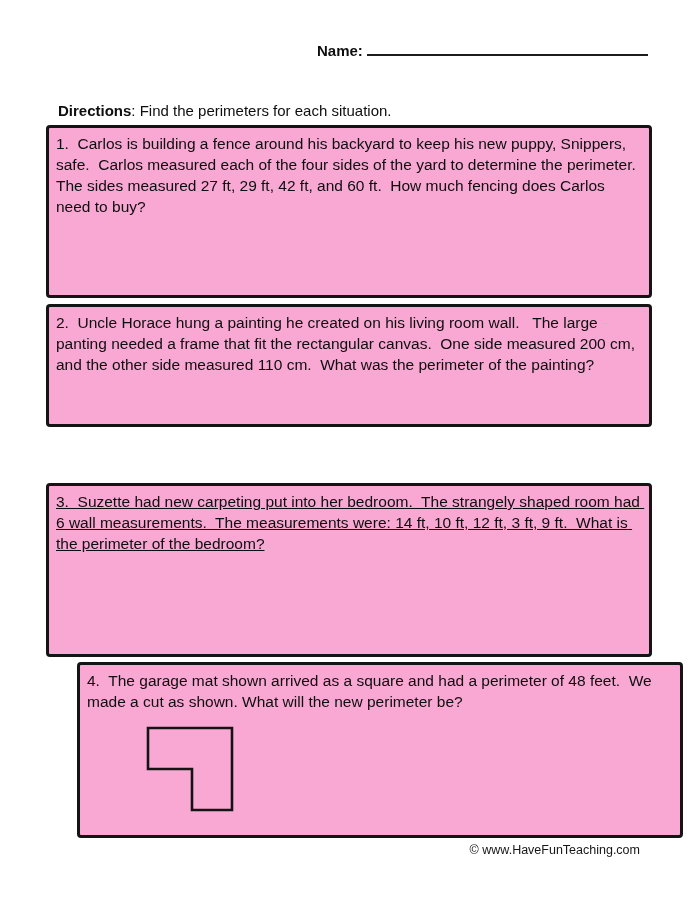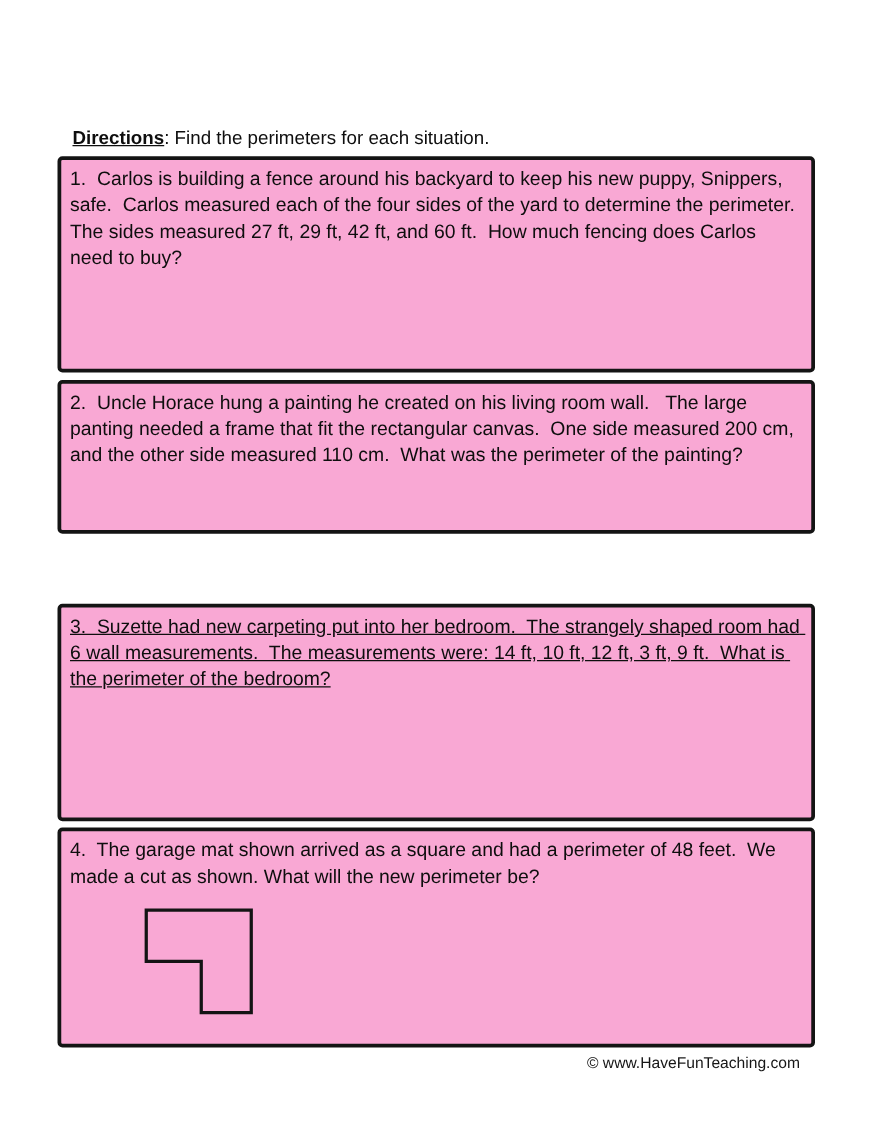--- a/index.html
+++ b/index.html
@@ -37,52 +37,54 @@
     text-underline-offset: 3px;
     letter-spacing: 0.3px;
   }
   .directions {
     position: absolute;
     top: 102px; left: 58px;
     font-size: 15px;
   }
   .directions .dlabel {
     font-weight: bold;
-    text-decoration: underline;
   }
   .pbox {
     position: absolute;
     left: 46px; width: 606px;
     border: 3.5px solid #141414;
     border-radius: 4px;
     background: #f9a8d4;
     padding: 5px 6px 5px 7px;
   }
   .pbox .ptext {
     font-size: 15.5px;
     line-height: 21px;
     white-space: pre-wrap;
   }
   #box1 { top: 125px; height: 173px; }
   #box2 { top: 304px; height: 123px; }
   #box3 { top: 483px; height: 174px; text-decoration: underline; }
-  #box4 { top: 662px; height: 176px; }
+  #box4 { top: 662px; height: 176px; margin-left: 31px; }
   .shape-svg { display: block; margin: 14px 0 0 59px; }
   .footer-credit {
     position: absolute;
     top: 843px; right: 60px;
     font-size: 12.5px;
     color: #161616;
   }
 </style>
 </head>
 <body>
 
 <div class="page">
 
+  <div class="name-row">
+    <span>Name:</span><span class="name-blank"></span>
+  </div>
 
 
   <div class="directions">
     <span class="dlabel">Directions</span><span>: Find the perimeters for each situation.</span>
   </div>
 
   <div class="pbox" id="box1">
     <p class="ptext">1.  Carlos is building a fence around his backyard to keep his new puppy, Snippers, safe.  Carlos measured each of the four sides of the yard to determine the perimeter.  The sides measured 27 ft, 29 ft, 42 ft, and 60 ft.  How much fencing does Carlos need to buy?</p>
   </div>
 

